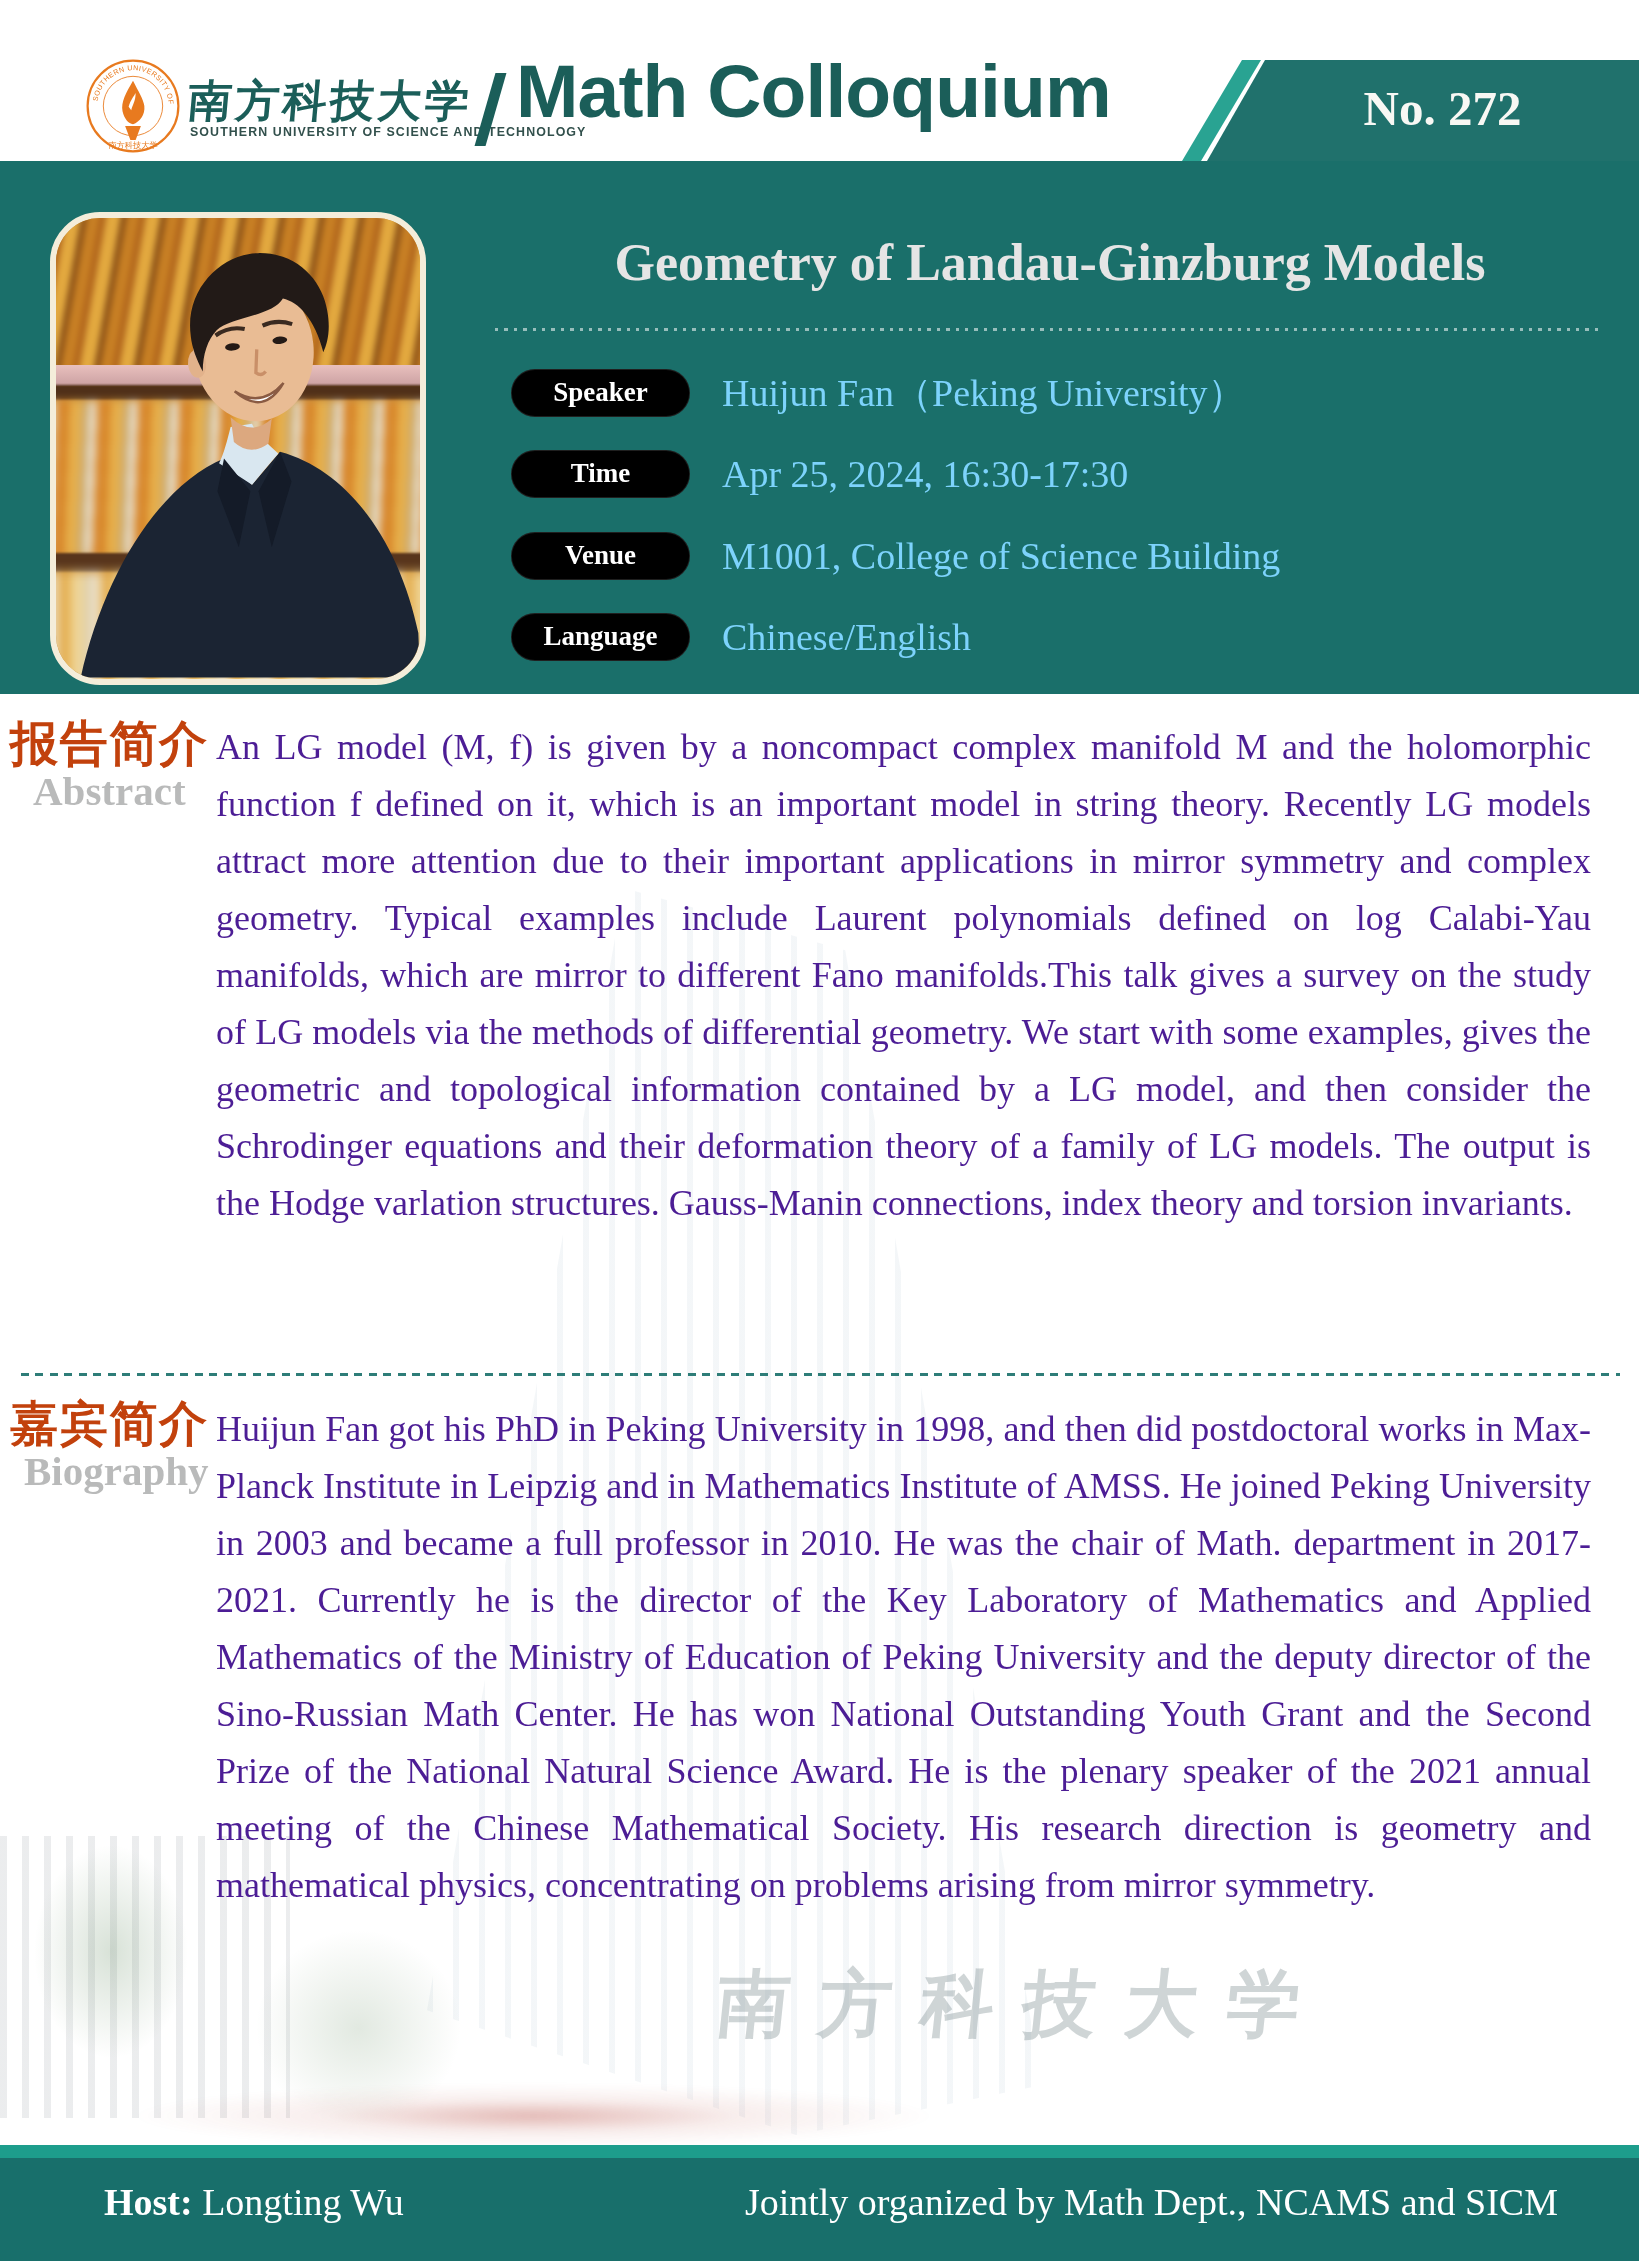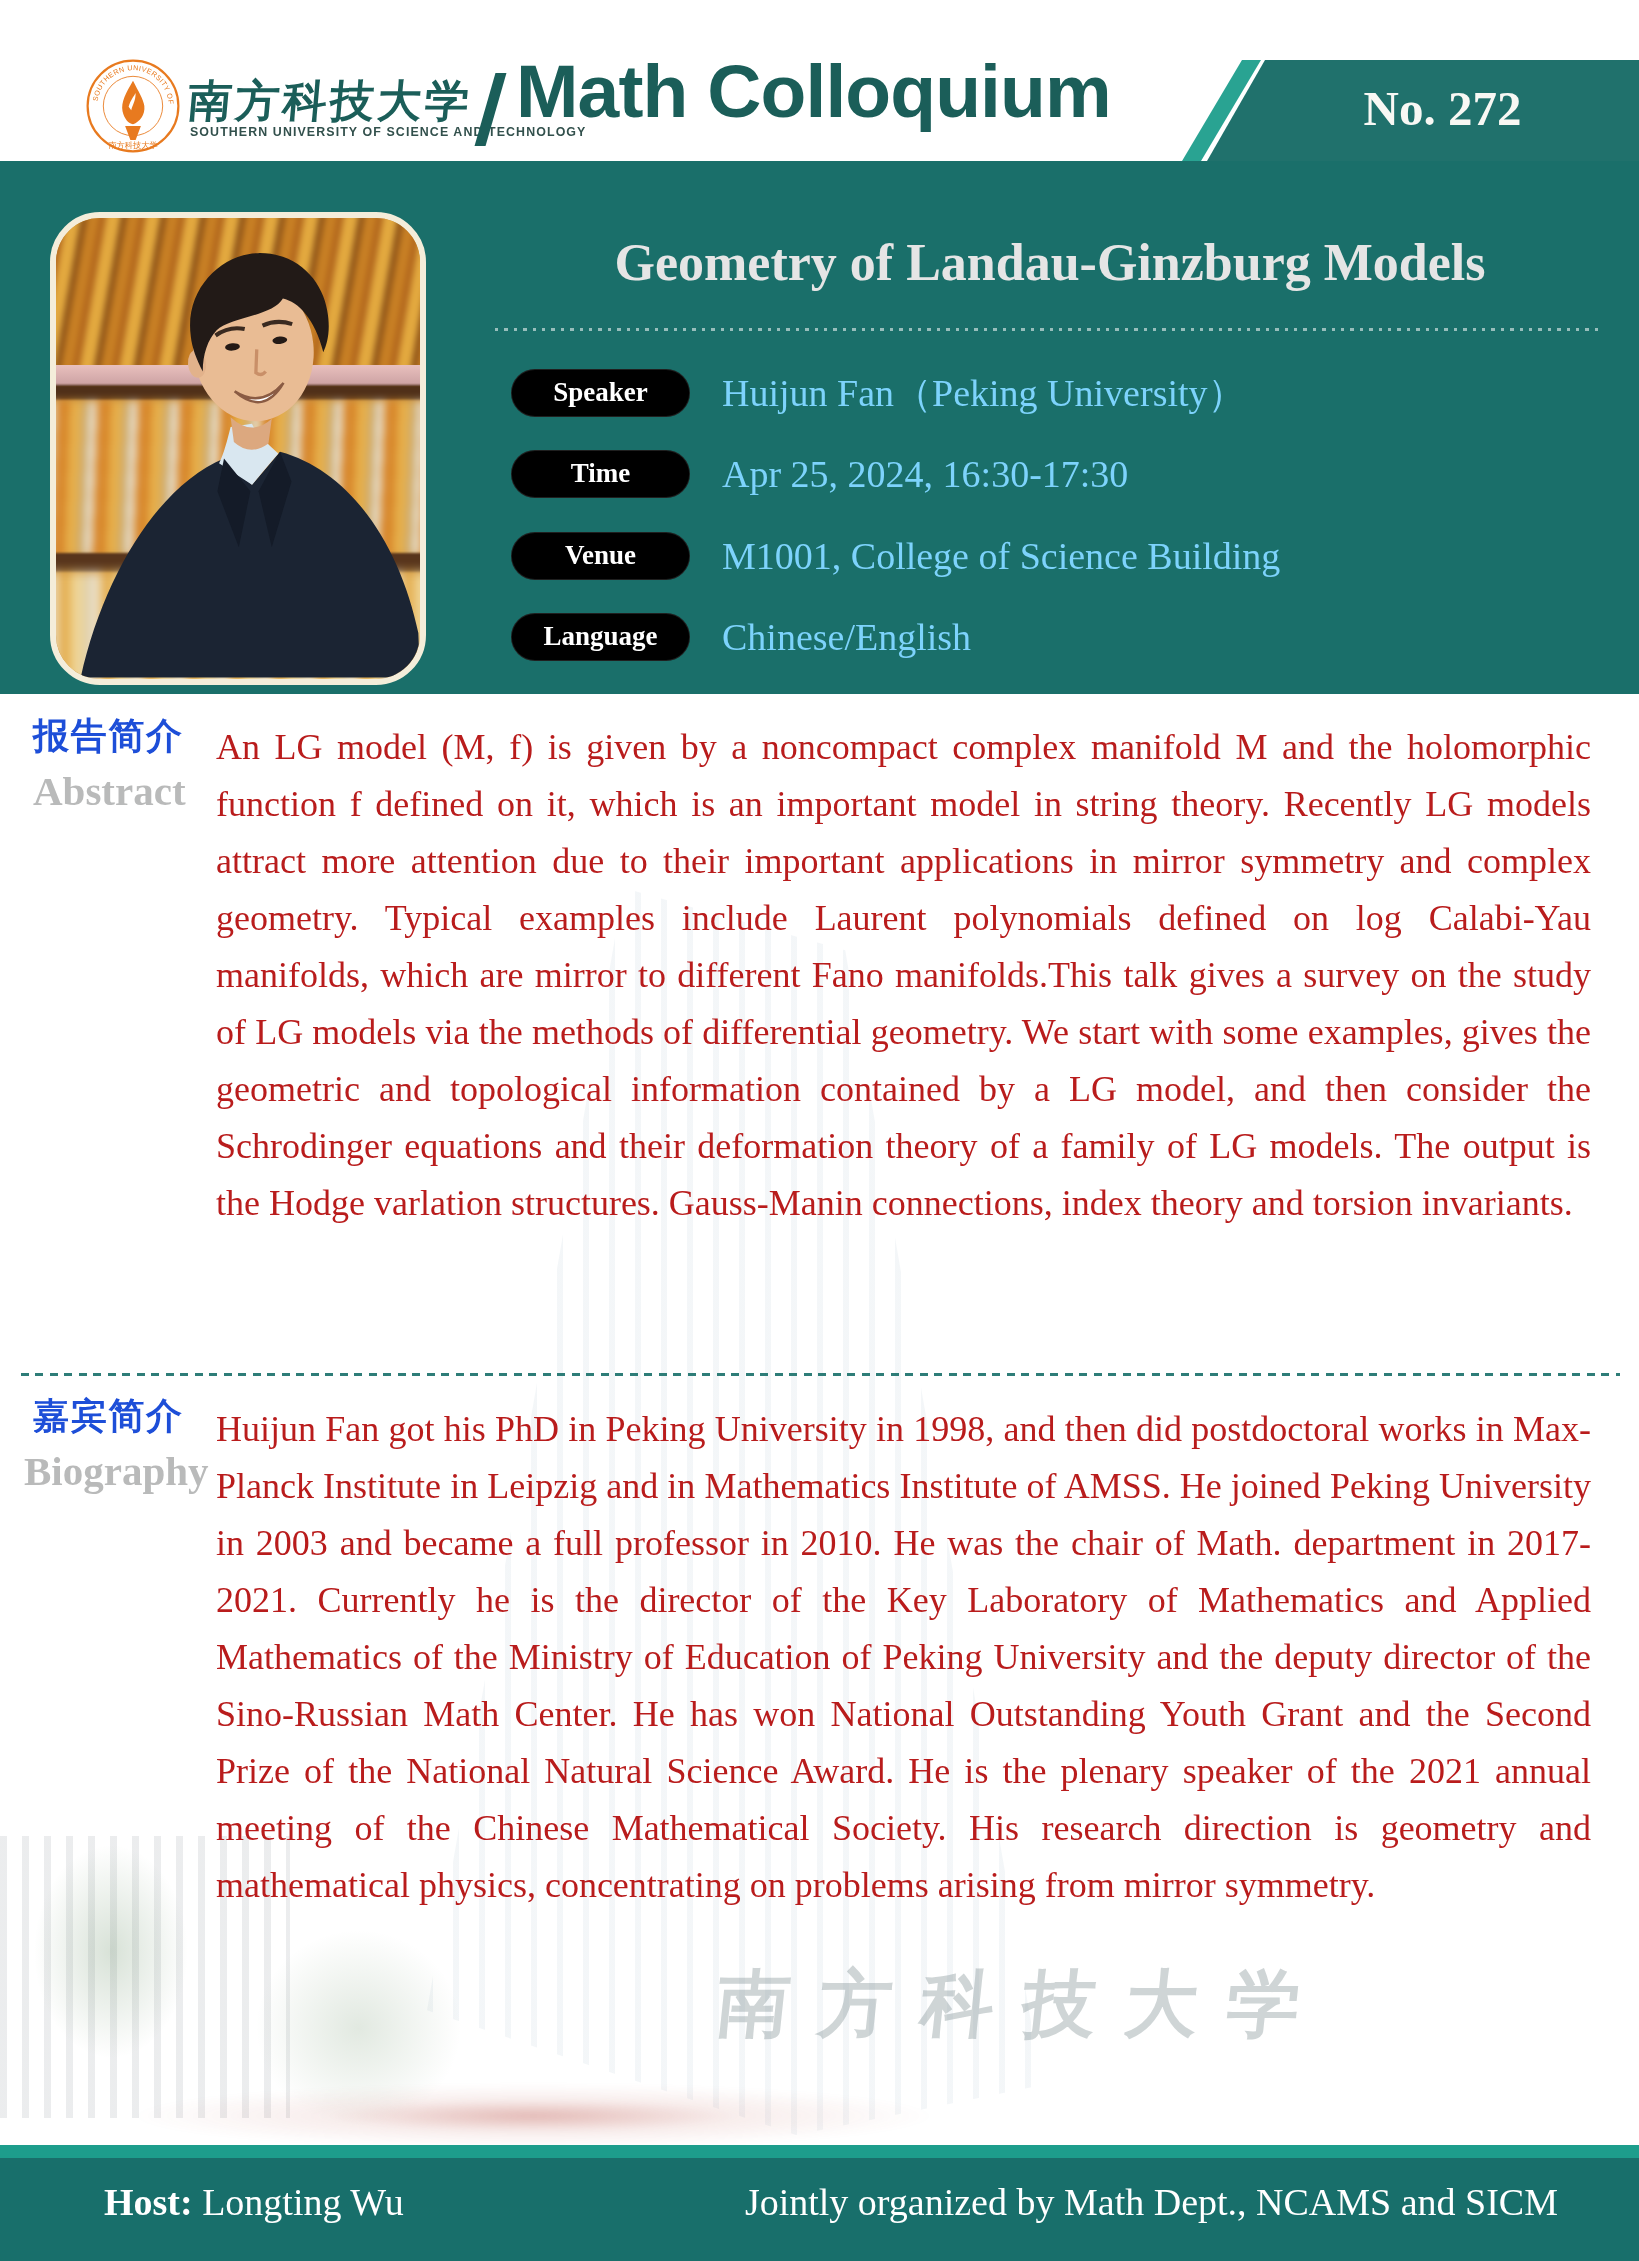--- a/index.html
+++ b/index.html
@@ -42,24 +42,24 @@
               color:#e5e5e5;font-weight:700;font-size:52px;}
   .hero-dots{position:absolute;left:495px;top:167px;width:1108px;height:2.6px;
              background:repeating-linear-gradient(90deg,rgba(255,255,255,.55) 0 3.4px,transparent 3.4px 9.4px);}
   .info-row{position:absolute;left:511px;height:48px;}
   .pill{position:absolute;left:0;top:0;width:179px;height:48px;border-radius:24px;background:#000000;
         box-shadow:inset 0 0 0 0.9px rgba(255,255,255,.12);color:#ffffff;font-weight:700;font-size:27px;
         text-align:center;line-height:46px;}
   .info-value{position:absolute;left:211px;top:-3.4px;white-space:nowrap;color:#7dd3fc;font-size:38px;line-height:55px;}
 
   
-  .sec-label-cjk{position:absolute;left:33px;font-family:"Liberation Sans",sans-serif;
-                 font-weight:900;font-size:36px;color:#1d4ed8;letter-spacing:1.7px;}
+  .sec-label-cjk{position:absolute;left:10px;font-family:"Liberation Sans",sans-serif;
+                 font-weight:900;font-size:48px;color:#c2410c;letter-spacing:1.7px;}
   .sec-label-en{position:absolute;left:24px;font-weight:700;font-size:41px;color:#b9baba;}
-  .para{position:absolute;left:216px;width:1375px;font-size:36px;line-height:57px;color:#b91c1c;
+  .para{position:absolute;left:216px;width:1375px;font-size:36px;line-height:57px;color:#4c1d95;
         text-align:justify;}
   .divider{position:absolute;left:21.3px;top:1373px;width:1599px;height:2.6px;
            background:repeating-linear-gradient(90deg,#2e7d78 0 7.7px,transparent 7.7px 14.5px);}
 
   
   .wm{position:absolute;pointer-events:none;}
   .wm-tower{left:427px;top:888px;width:615px;height:1247px;opacity:.12;
             background:repeating-linear-gradient(90deg,rgba(110,145,170,.65) 0 6px,transparent 6px 26px);
             clip-path:polygon(32% 0,68% 5%,100% 96%,60% 100%,0 90%);}
   .wm-bldg-left{left:0;top:1836px;width:290px;height:282px;opacity:.18;

